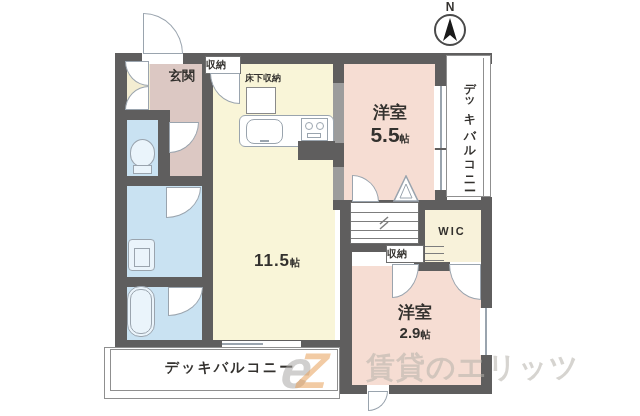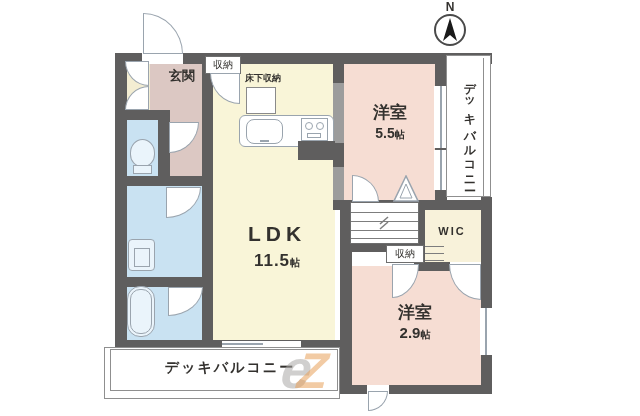--- a/index.html
+++ b/index.html
@@ -13,21 +13,21 @@
   .gap   { position: absolute; background: #fff; }
   .door  { position: absolute; background: #fff; border: 1px solid #9aa4ae; }
   .box   { position: absolute; background: #fff; border: 1px solid #6e6e6e; }
   .fx    { position: absolute; background: #fff; border: 1px solid #9aa4ae; }
   .fx2   { position: absolute; background: transparent; border: 1px solid #9aa4ae; }
   .line  { position: absolute; background: #9aa4ae; }
   .lineD { position: absolute; background: #7d7d7d; }
   .win   { position: absolute; background: #fff; }
   .lbl   { position: absolute; color: #33312e; font-weight: bold; text-align: center; line-height: 1.18; white-space: nowrap; }
   .unit  { font-size: 10px; }
-  .boxlbl { font-size: 10px; color: #33312e; font-weight: normal; text-align: center; display:block; line-height: 15px; }
+  .boxlbl { font-size: 10px; color: #33312e; font-weight: bold; display:block; line-height: 15px; }
   .vtext { writing-mode: vertical-rl; text-orientation: upright; letter-spacing: 2px; }
   .balc  { position: absolute; background: #fff; border: 1px solid #8f8f8f; }
   .compass-circle { position: absolute; border: 2px solid #4a4a4a; border-radius: 50%; background: #fff; }
   .wm { position: absolute; pointer-events: none; }
   .wm-brand { font-size: 29px; font-weight: bold; letter-spacing: 1px; color: rgba(180,176,170,0.55); }
   .wm-e { font-size: 54px; font-style: italic; font-weight: bold; color: rgba(170,168,165,0.55); display:inline-block; transform: skewX(-8deg); }
   .wm-z { font-size: 50px; font-weight: bold; color: rgba(232,160,90,0.55); display:inline-block; transform: skewX(-15deg); margin-left: -14px; }
 </style>
 </head>
 <body>
@@ -151,39 +151,40 @@
 
   <svg width="26" height="27" style="position:absolute;left:393px;top:175px;">
     <polygon points="13,1 1,26 25,26" fill="#fff" stroke="#9aa4ae" stroke-width="1.5"></polygon>
     <polygon points="13,9 7,23 19,23" fill="none" stroke="#9aa4ae" stroke-width="1"></polygon>
   </svg>
 
   <div class="lbl" style="left:158px;top:68px;width:48px;height:18px;font-size:13px;">玄関</div>
 
   <div class="lbl" style="left:352px;top:103px;width:76px;height:46px;font-size:17px;">
     <span>洋室</span><br>
-    <span style="font-size:14px;">5.5</span><span class="unit">帖</span>
+    <span style="font-size:21px;">5.5</span><span class="unit">帖</span>
   </div>
 
   <div class="lbl" style="left:233px;top:222px;width:88px;height:52px;font-size:21px;letter-spacing:5px;">
-    <span>LDK</span><br>
+    <br>
     <span style="font-size:17px;letter-spacing:1px;">11.5</span><span class="unit" style="letter-spacing:0;">帖</span>
   </div>
 
   <div class="lbl" style="left:377px;top:303px;width:76px;height:48px;font-size:17px;">
     <span>洋室</span><br>
     <span style="font-size:15px;">2.9</span><span class="unit">帖</span>
   </div>
 
   <div class="lbl" style="left:426px;top:225px;width:52px;height:16px;font-size:11px;letter-spacing:2px;">WIC</div>
 
   <div class="lbl" style="left:441px;top:0;width:18px;height:13px;font-size:12px;">N</div>
   <div class="compass-circle" style="left:434px;top:14px;width:32px;height:32px;">
     <svg width="28" height="28" style="position:absolute;left:0;top:0;">
       <polygon points="14,2 7,25 14,19 21,25" fill="#1a1a1a"></polygon>
     </svg>
   </div>
 
   <div class="wm" style="left:282px;top:338px;width:100px;height:62px;">
     <span class="wm-e">e</span><span class="wm-z">Z</span>
   </div>
+  <div class="wm wm-brand" style="left:366px;top:348px;width:220px;height:34px;">賃貸のエリッツ</div>
 
 </div>
 
 </body></html>

